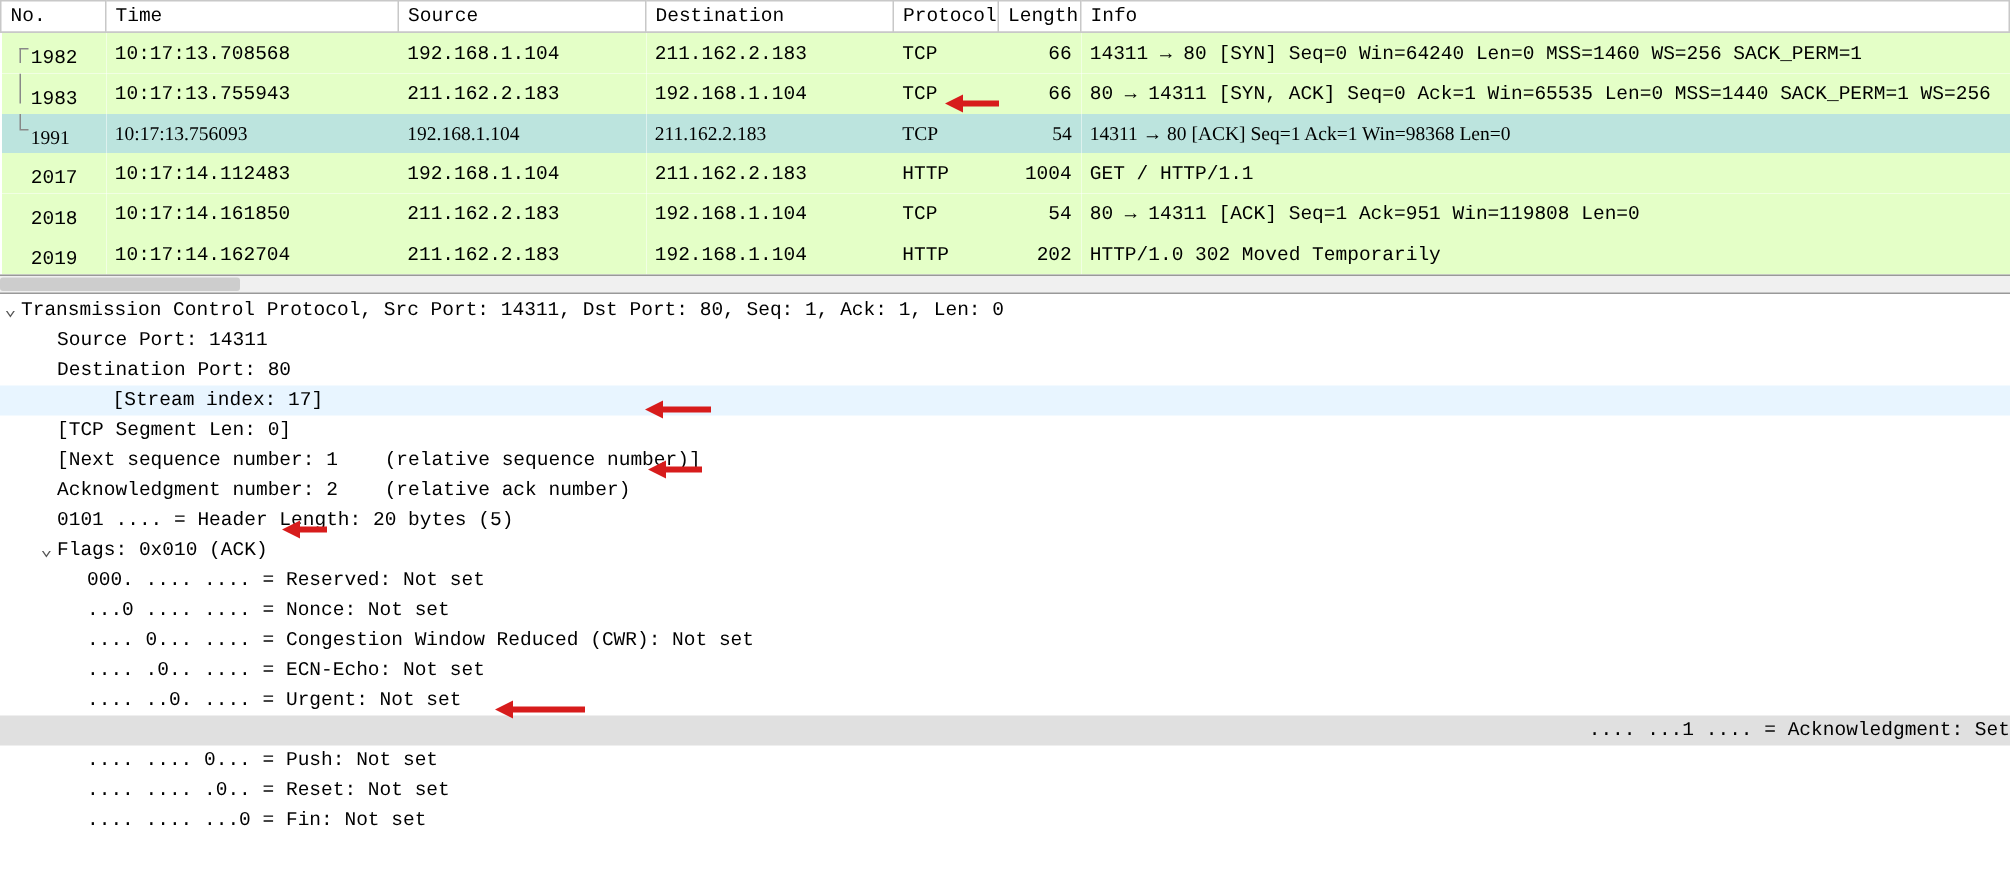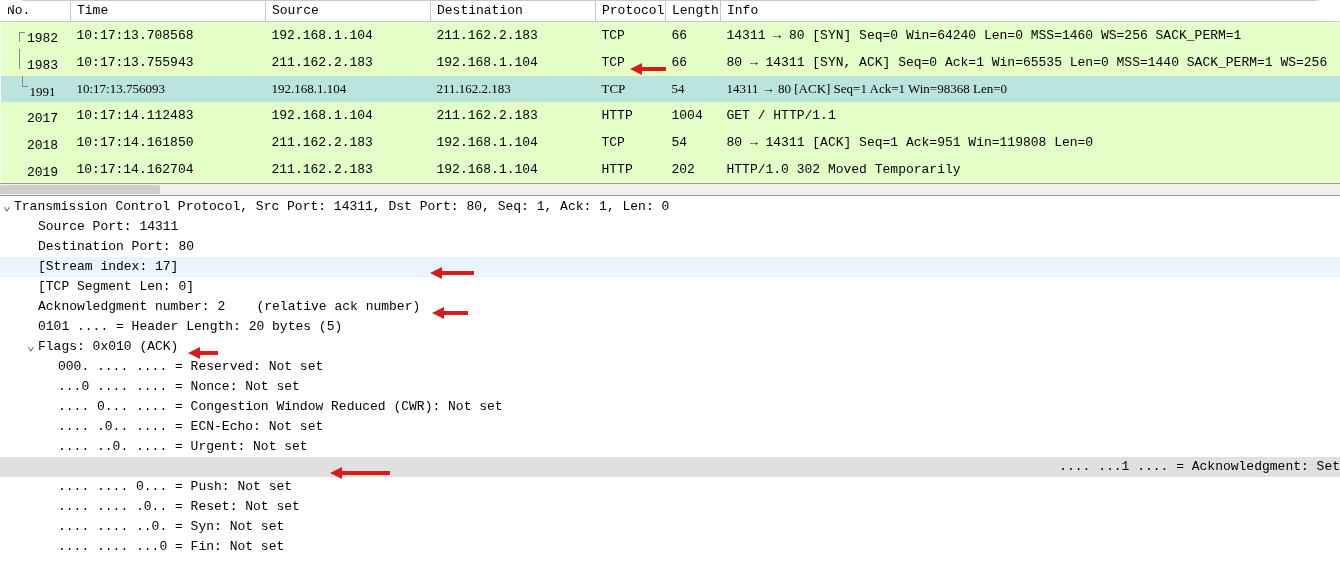--- a/index.html
+++ b/index.html
@@ -10,34 +10,34 @@
     --row-white:#ffffff;
     --hl-gray:#e0e0e0;
     --hl-blue:#e8f5ff;
     --link:#0645AD;
     --text:#000000;
     --sep:#999999;
     --red:#d71c1c;
   }
   html,body{margin:0;padding:0;background:#fff;color:var(--text);
     font-family:"Consolas","Courier New",monospace;font-size:13px;line-height:20px;}
-  .wrap{width:1340px;height:579px;overflow:hidden;position:relative;border-radius:27px;}
+  .wrap{width:1340px;height:579px;overflow:hidden;position:relative;}
 
   
   .list{width:100%;border-collapse:collapse;table-layout:fixed;}
   .list th{font-weight:normal;text-align:left;padding:0 6px;height:20px;
     border:1px solid var(--grid);background:var(--hdr-bg);white-space:nowrap;}
   .list td{padding:0 6px;height:20px;white-space:nowrap;overflow:hidden;
     text-overflow:clip;border:0;}
-  .list .c-no{width:70px;text-align:center;}
+  .list .c-no{width:70px;text-align:left;}
   .list .c-time{width:195px;}
   .list .c-src{width:165px;}
   .list .c-dst{width:165px;}
   .list .c-pro{width:70px;}
-  .list .c-len{width:55px;}
+  .list .c-len{width:55px;text-align:right;}
   .list .c-info{}
   .list tbody tr.bg-green{background:var(--row-green);}
   .list tbody tr.bg-teal{background:var(--row-teal);font-family:Liberation Serif, serif;}
   .list .tree-glyph{position:relative;display:inline-block;width:14px;height:20px;}
   .tree-glyph.top::before{content:"";position:absolute;left:6px;top:10px;width:1px;height:10px;background:#888;}
   .tree-glyph.top::after{content:"";position:absolute;left:6px;top:10px;width:6px;height:1px;background:#888;}
   .tree-glyph.mid::before{content:"";position:absolute;left:6px;top:0;width:1px;height:20px;background:#888;}
   .tree-glyph.end::before{content:"";position:absolute;left:6px;top:0;width:1px;height:10px;background:#888;}
   .tree-glyph.end::after{content:"";position:absolute;left:6px;top:10px;width:6px;height:1px;background:#888;}
 
@@ -45,21 +45,21 @@
   .splitter{height:11px;background:#f0f0f0;border-top:1px solid var(--sep);
     border-bottom:1px solid var(--sep);position:relative;}
   .splitter .thumb{position:absolute;left:0;top:1px;height:9px;width:160px;
     background:#cdcdcd;border-radius:2px;}
 
   
   .detail{padding:1px 0 0 0;}
   .row{display:flex;align-items:center;height:20px;white-space:pre;}
   .tw{display:inline-block;width:14px;text-align:center;color:#555;cursor:default;}
   .pad{display:inline-block;}
-  .hl-blue{background:var(--hl-blue);}
+  .hl-blue{background:var(--hl-blue);padding-left:37px;}
   .hl-gray{background:var(--hl-gray);justify-content:flex-end;}
   .det-text{}
 
   
   .arrow{position:absolute;pointer-events:none;}
   .arrow svg{display:block;}
 </style>
 </head>
 <body>
 
@@ -169,20 +169,24 @@
       <span class="pad" style="width:38px"></span>
       <span class="det-text">[Stream index: 17]</span>
     </div>
 
     <div class="row">
       <span class="pad" style="width:38px"></span>
       <span class="det-text">[TCP Segment Len: 0]</span>
     </div>
 
 
+    <div class="row">
+      <span class="pad" style="width:38px"></span>
+      <span class="det-text">[Next sequence number: 1    (relative sequence number)]</span>
+    </div>
 
     <div class="row">
       <span class="pad" style="width:38px"></span>
       <span class="det-text">Acknowledgment number: 2    (relative ack number)</span>
     </div>
 
     <div class="row">
       <span class="pad" style="width:38px"></span>
       <span class="det-text">0101 .... = Header Length: 20 bytes (5)</span>
     </div>
@@ -220,24 +224,20 @@
     <div class="row">
       <span class="pad" style="width:58px"></span>
       <span class="det-text">.... .... 0... = Push: Not set</span>
     </div>
     <div class="row">
       <span class="pad" style="width:58px"></span>
       <span class="det-text">.... .... .0.. = Reset: Not set</span>
     </div>
     <div class="row">
       <span class="pad" style="width:58px"></span>
-      <span class="det-text">.... .... ..0. = Syn: Not set</span>
-    </div>
-    <div class="row">
-      <span class="pad" style="width:58px"></span>
       <span class="det-text">.... .... ...0 = Fin: Not set</span>
     </div>
 
   </div>
 
   <div class="arrow" style="left:630px;top:59px">
     <svg width="36" height="20">
         <polygon points="0,10 12,4 12,8 36,8 36,12 12,12 12,16" fill="#d71c1c"></polygon>
       </svg>
   </div>

